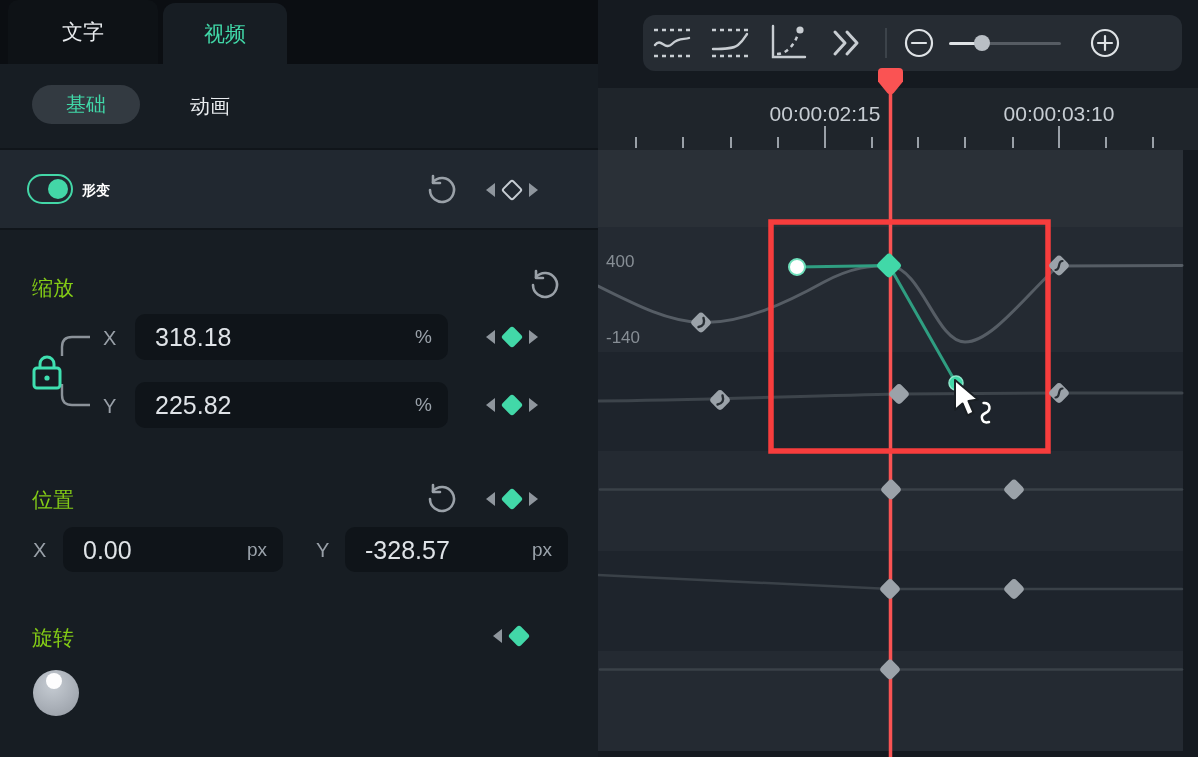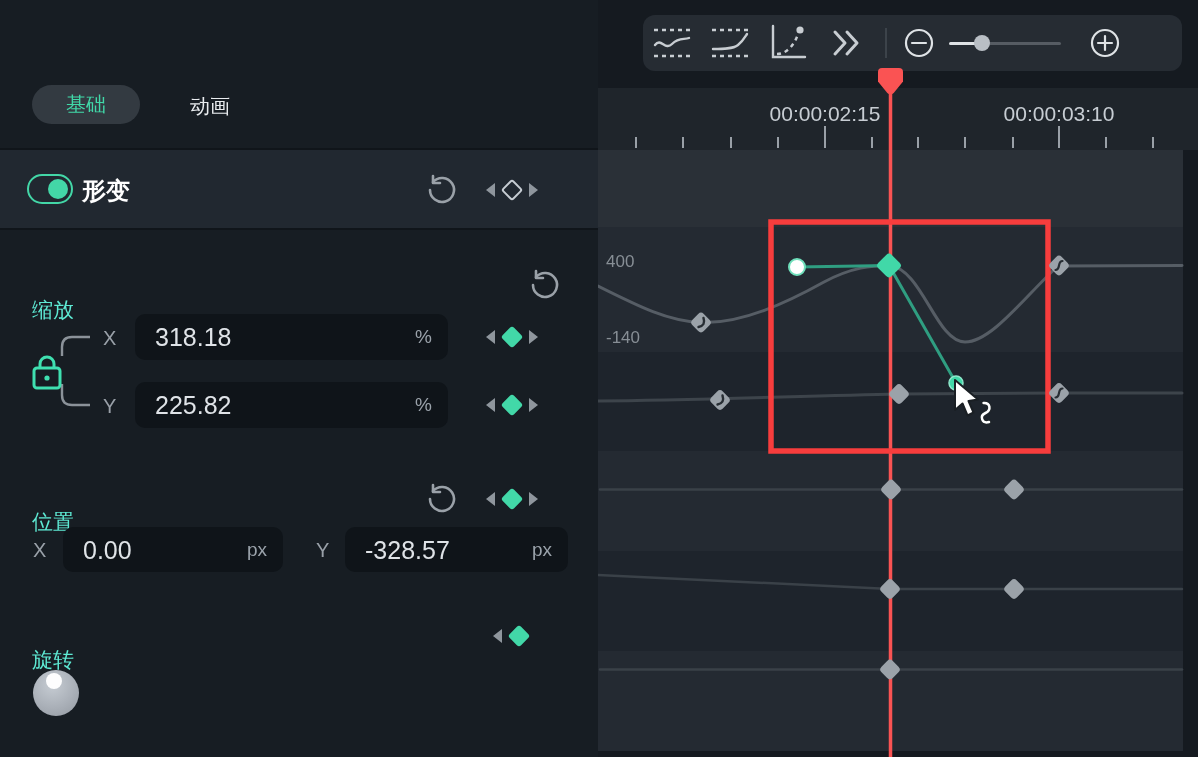--- a/index.html
+++ b/index.html
@@ -19,32 +19,32 @@
   #subtab-basic { position:absolute; left:32px; top:21px; width:108px; height:39px; border-radius:22px;
     background:#333a41; color:#41d8a8; font-size:20px; display:flex; align-items:center; justify-content:center; cursor:pointer;}
   #subtab-anim { position:absolute; left:160px; top:21px; width:100px; height:43px;
     color:#e9ecef; font-size:20px; display:flex; align-items:center; justify-content:center; cursor:pointer;}
   #transform-row { position:absolute; left:0; top:148px; width:598px; height:82px; background:#212830;
     border-top:2px solid #10151a; border-bottom:2px solid #10151a; }
   .toggle { position:absolute; left:27px; top:24px; width:46px; height:30px; border:2px solid #43d7a7;
     border-radius:16px; cursor:pointer; }
   .toggle .knob { position:absolute; right:3px; top:3px; width:20px; height:20px; border-radius:50%; background:#43d7a7; }
   #transform-label { position:absolute; left:82px; top:0; height:82px; display:flex; align-items:center;
-    color:#fff; font-size:24px; font-weight:bold; }
+    color:#fff; font-size:14px; font-weight:bold; }
 
   .reset-btn { position:absolute; width:34px; height:34px; cursor:pointer; }
   .kf-nav { position:absolute; display:flex; align-items:center; gap:9px; }
   .tri { width:0; height:0; border-top:7px solid transparent; border-bottom:7px solid transparent; cursor:pointer; }
   .tri.left  { border-right:9px solid #8f969d; }
   .tri.right { border-left:9px solid #8f969d; }
   .kf-diamond { width:16px; height:16px; transform:rotate(45deg); border-radius:3px; cursor:pointer; }
   .kf-diamond.outline { border:2px solid #c6ccd2; background:transparent; }
   .kf-diamond.filled  { background:#42d8a8; }
 
-  .section-label { position:absolute; color:#5eead4; font-size:21px;margin-top:22px; }
+  .section-label { position:absolute; color:#84cc16; font-size:21px; }
   .field { position:absolute; background:#0f1419; border-radius:10px; cursor:text; }
   .field .val { position:absolute; left:20px; top:50%; transform:translateY(-50%); color:#dfe3e7; font-size:25px; }
   .field .unit { position:absolute; right:16px; top:50%; transform:translateY(-50%); color:#9aa2aa; font-size:19px; }
   .axis-label { position:absolute; color:#99a0a8; font-size:20px; }
 
   #rotation-dial { position:absolute; left:33px; top:670px; width:46px; height:46px; border-radius:50%;
     background:radial-gradient(circle at 42% 32%, #c6ccd3 0%, #aab0b8 55%, #9298a0 100%); cursor:pointer; }
   #rotation-dial .dot { position:absolute; left:13px; top:3px; width:16px; height:16px; border-radius:50%; background:#fdfdfe; }
 
   
@@ -59,20 +59,24 @@
   #zoom-slider .track-r { position:absolute; left:32px; top:21px; width:80px; height:3px; background:#565c63; border-radius:2px;}
   #zoom-slider .knob { position:absolute; left:25px; top:14px; width:16px; height:16px; border-radius:50%; background:#b9bfc5; }
   #editor-svg { position:absolute; left:0; top:0; }
 </style>
 </head>
 <body>
 
 <div id="stage">
 
   <div id="left-panel">
+    <div id="topbar">
+      <div class="tab" id="tab-text">文字</div>
+      <div class="tab" id="tab-video">视频</div>
+    </div>
 
     <div id="subtab-row">
       <div id="subtab-basic">基础</div>
       <div id="subtab-anim">动画</div>
     </div>
 
     <div id="transform-row">
       <div class="toggle">
         <div class="knob"></div>
       </div>

